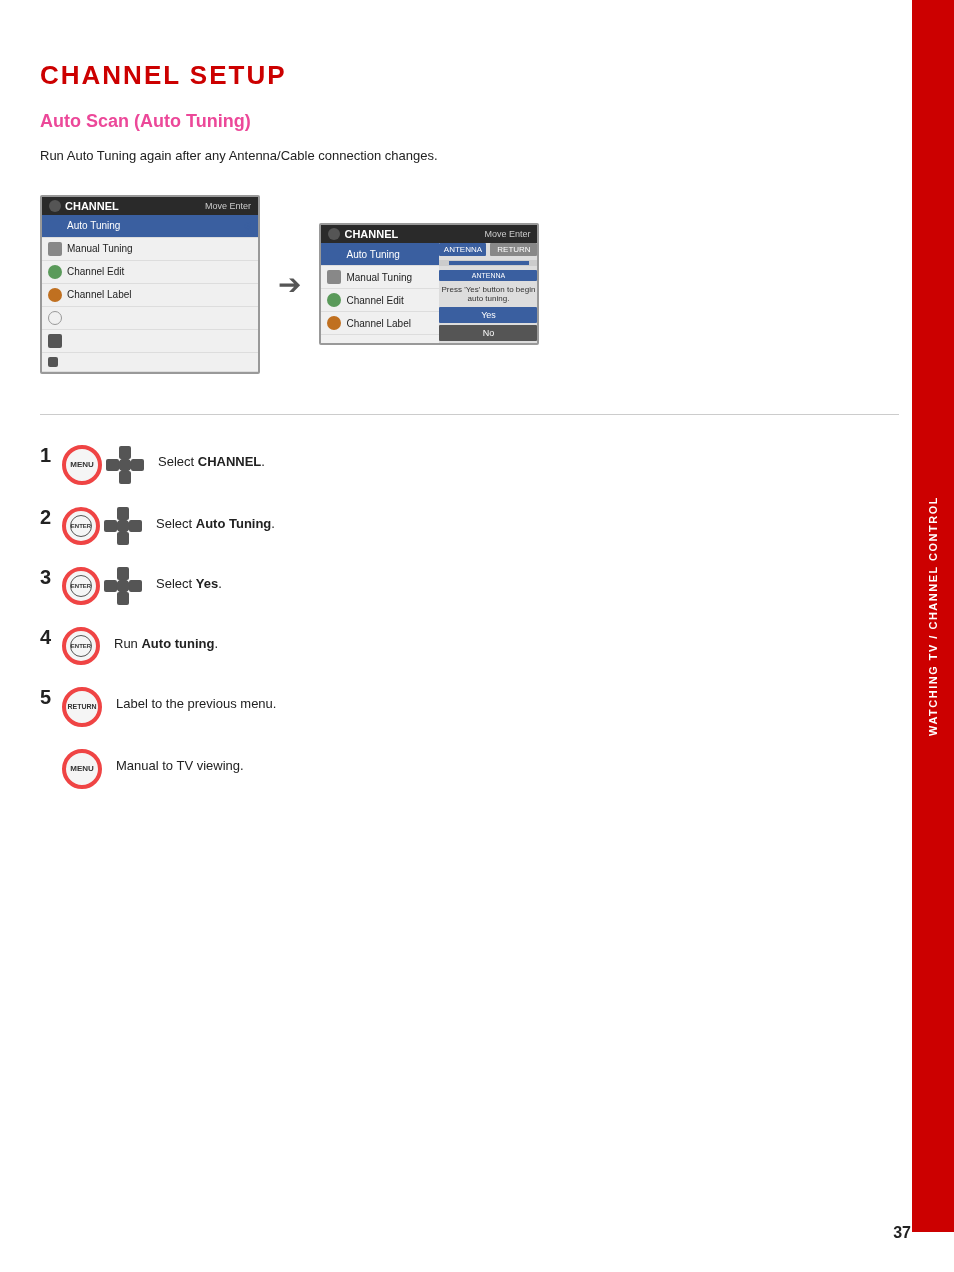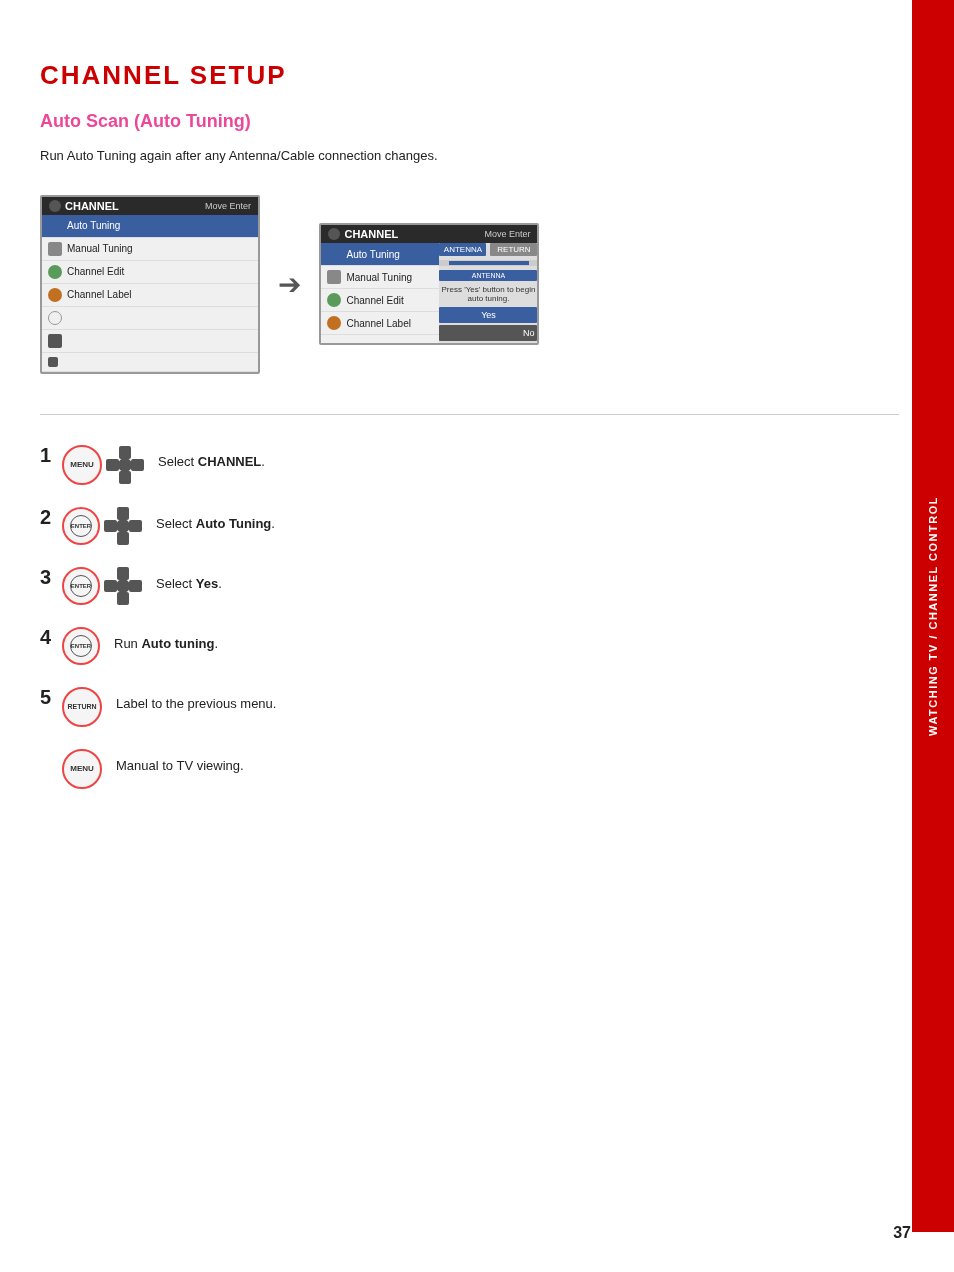--- a/index.html
+++ b/index.html
@@ -186,21 +186,21 @@
     .tv-dialog-btn {
       display: block;
       text-align: center;
       font-size: 9px;
       padding: 3px;
       margin-bottom: 2px;
       color: #fff;
       border-radius: 1px;
     }
     .tv-dialog-btn.yes { background: #3a5fa0; }
-    .tv-dialog-btn.no { background: #555; text-align: right; }
+    .tv-dialog-btn.no { background: #555; }
 
     
     .separator {
       height: 1px;
       background: #ccc;
       margin: 0 0 30px 0;
     }
     .step {
       display: flex;
       align-items: flex-start;
@@ -231,21 +231,21 @@
     .step-text b {
       font-weight: bold;
     }
 
     
     .btn-icon {
       display: inline-flex;
       align-items: center;
       justify-content: center;
       border-radius: 50%;
-      border: 2px solid #ef4444;
+      border: 4px solid #ef4444;
       font-size: 9px;
       font-weight: bold;
       color: #333;
       background: #f5f5f5;
       flex-shrink: 0;
     }
     .btn-icon.menu {
       width: 40px;
       height: 40px;
       font-size: 10px;

